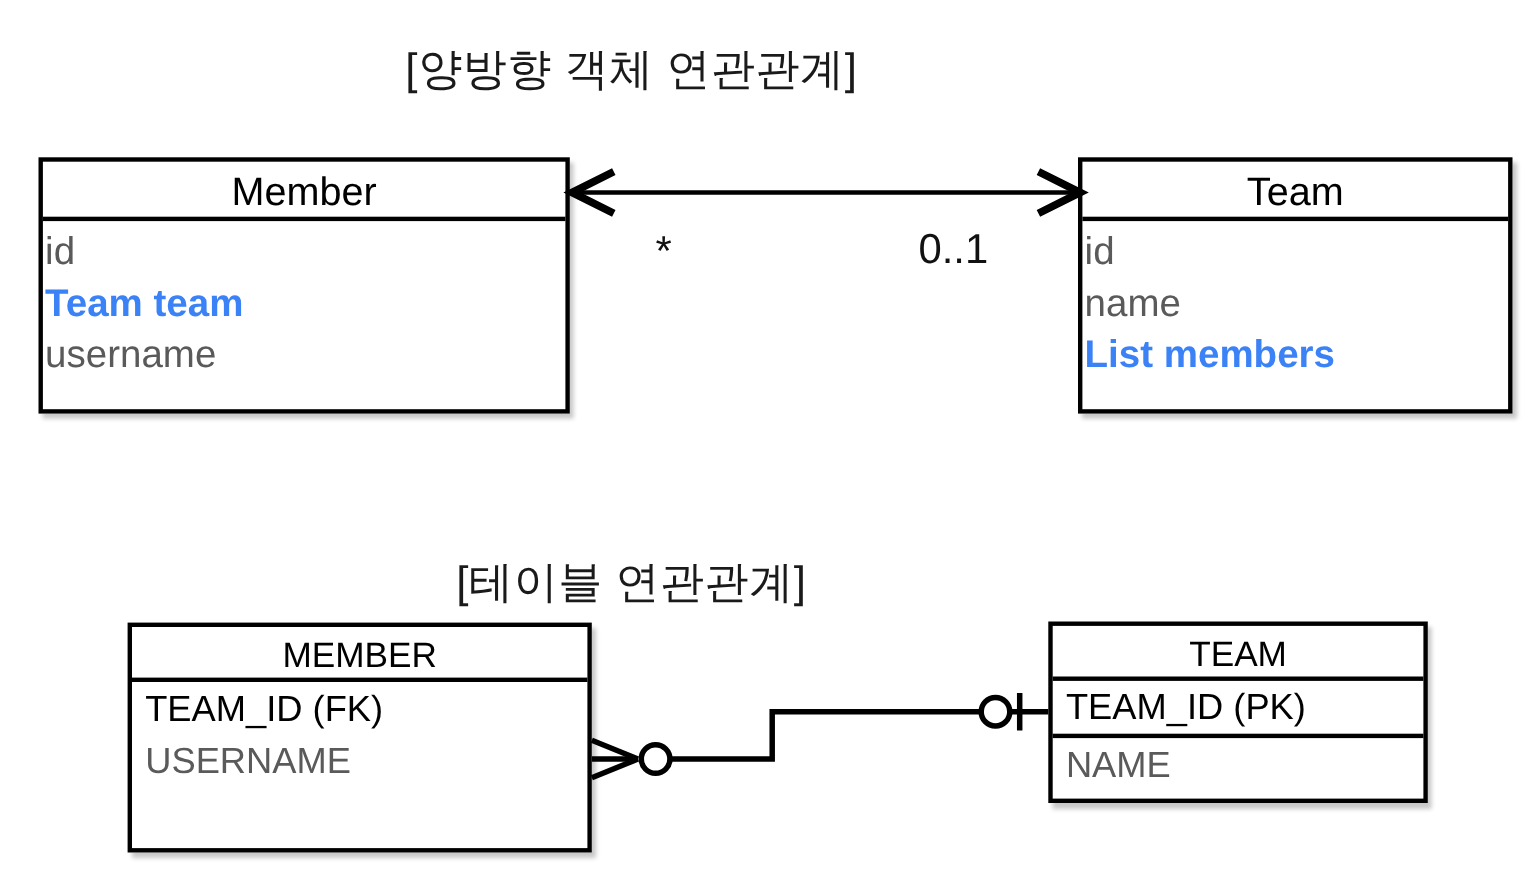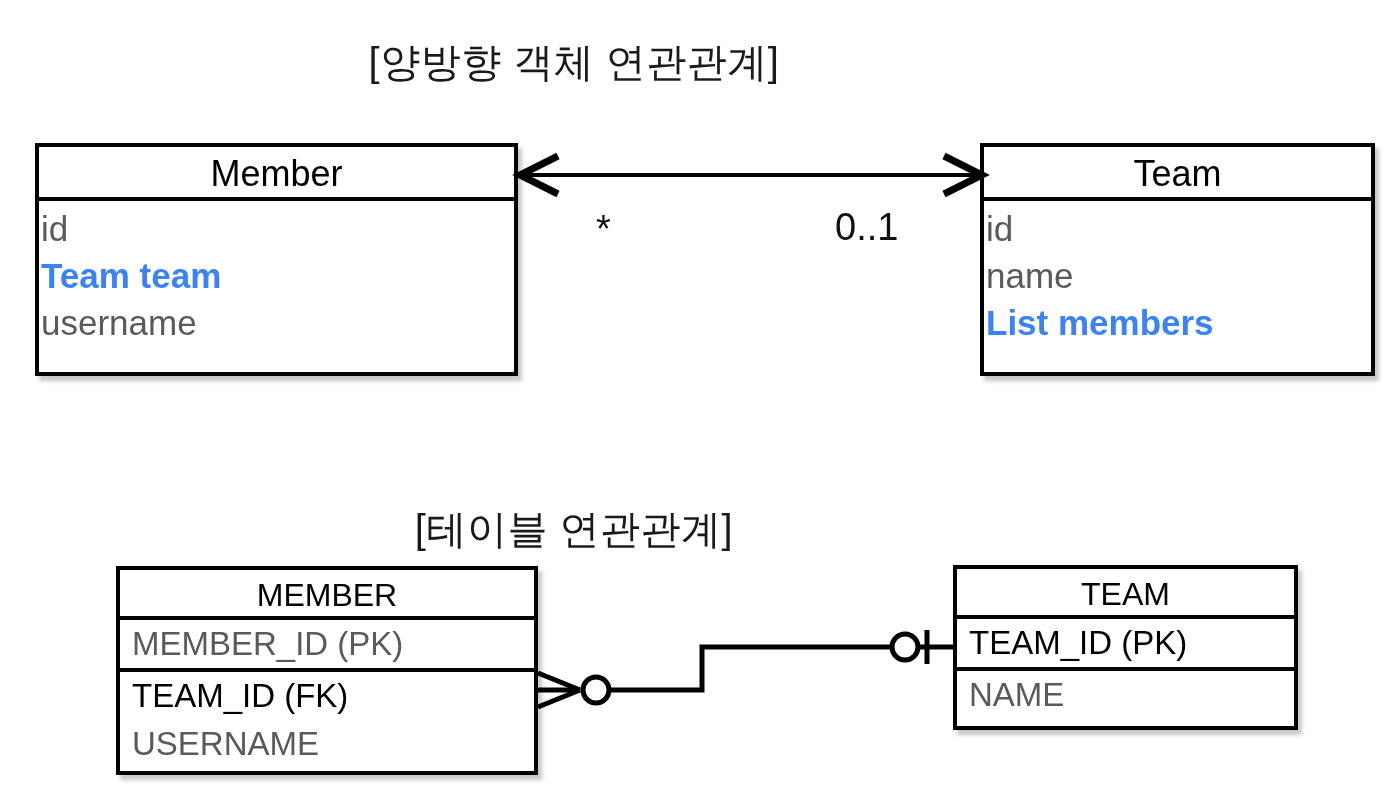--- a/index.html
+++ b/index.html
@@ -165,21 +165,20 @@
   <polyline points="434,6 472,25 434,44" fill="none" stroke="#000000" stroke-width="7" stroke-linecap="butt" stroke-linejoin="miter"></polyline>
 </svg>
 
 <div class="mult-label" id="mult-left">*</div>
 <div class="mult-label" id="mult-right">0..1</div>
 
 <div class="caption" id="caption-table">[테이블 연관관계]</div>
 
 <div class="db-box" id="box-member-table">
   <div class="db-title">MEMBER</div>
-  <div class="db-row sep-below">MEMBER_ID (PK)</div>
   <div class="db-row strong">TEAM_ID (FK)</div>
   <div class="db-row">USERNAME</div>
 </div>
 
 <div class="db-box" id="box-team-table">
   <div class="db-title">TEAM</div>
   <div class="db-row strong sep-below">TEAM_ID (PK)</div>
   <div class="db-row">NAME</div>
 </div>
 

